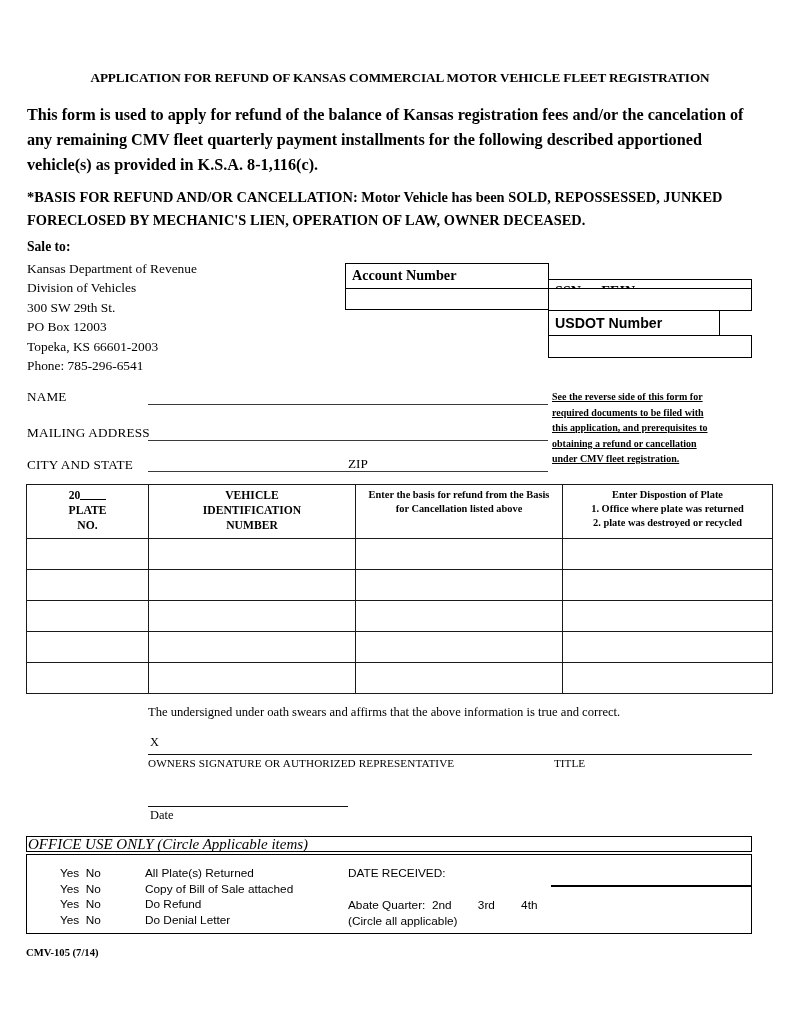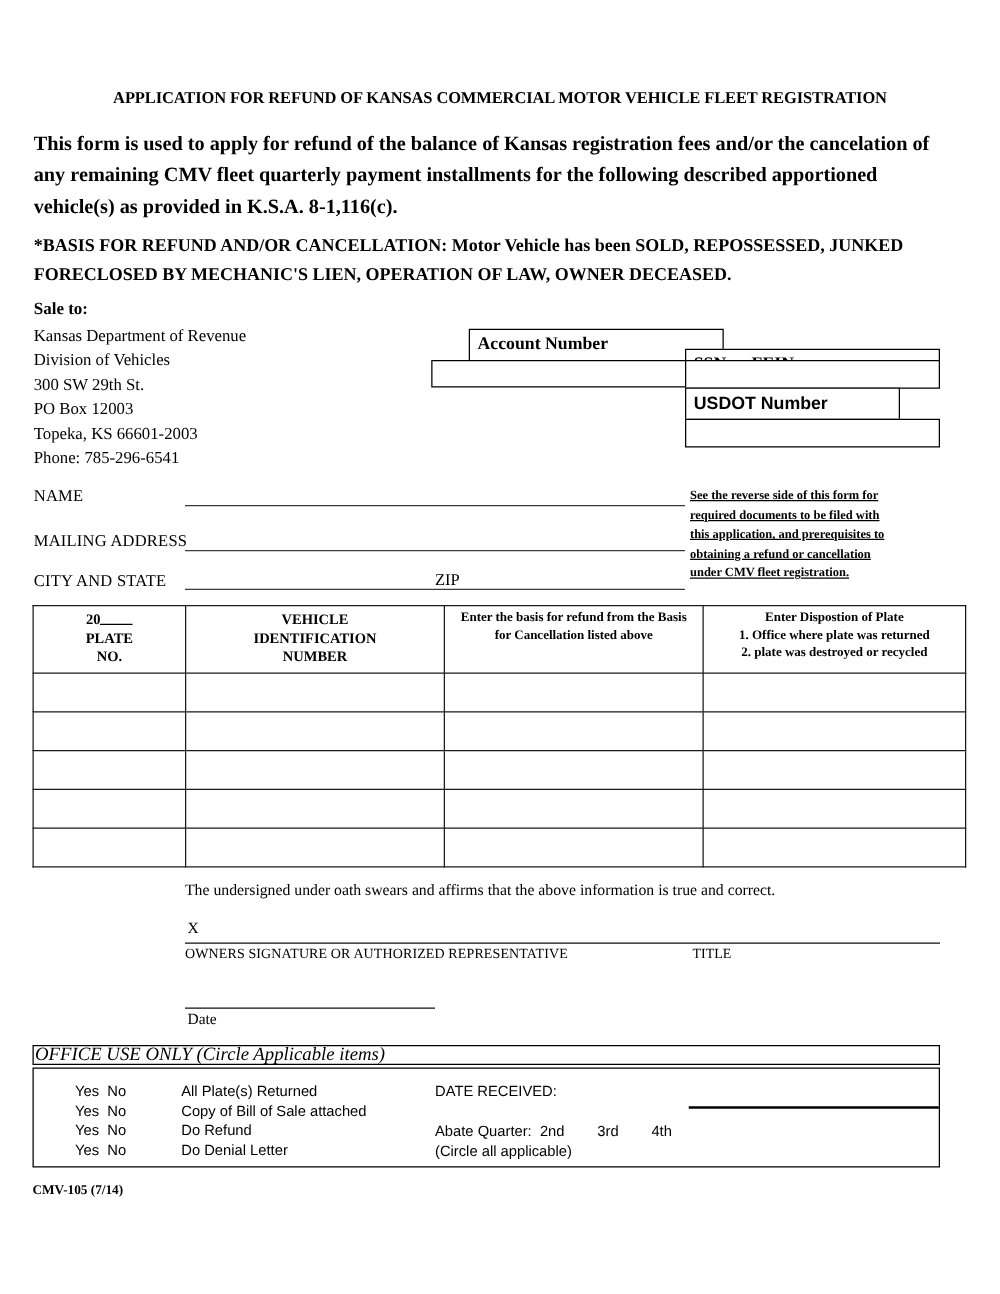--- a/index.html
+++ b/index.html
@@ -62,21 +62,21 @@
   }
   #mailto-lines div { white-space: pre; }
 
   
   .fieldbox {
     position: absolute;
     border: 1.6px solid #000;
     box-sizing: border-box;
     background: #fff;
   }
-  #box-acct-label   { left: 345px; top: 263px; width: 204px; height: 26px; margin-left: 30px; }
+  #box-acct-label   { left: 345px; top: 263px; width: 204px; height: 26px; }
   #box-acct-value   { left: 345px; top: 288px; width: 204px; height: 22px; }
   #box-ssn-label    { left: 548px; top: 279px; width: 204px; height: 16px; }
   #box-ssn-value    { left: 548px; top: 288px; width: 204px; height: 23px; }
   #box-usdot-label  { left: 548px; top: 310px; width: 172px; height: 26px; }
   #box-usdot-value  { left: 548px; top: 335px; width: 204px; height: 23px; }
 
   .boxlabel-serif {
     font-family: "Liberation Serif", "DejaVu Serif", serif;
     font-weight: bold;
     font-size: 14.2px;

